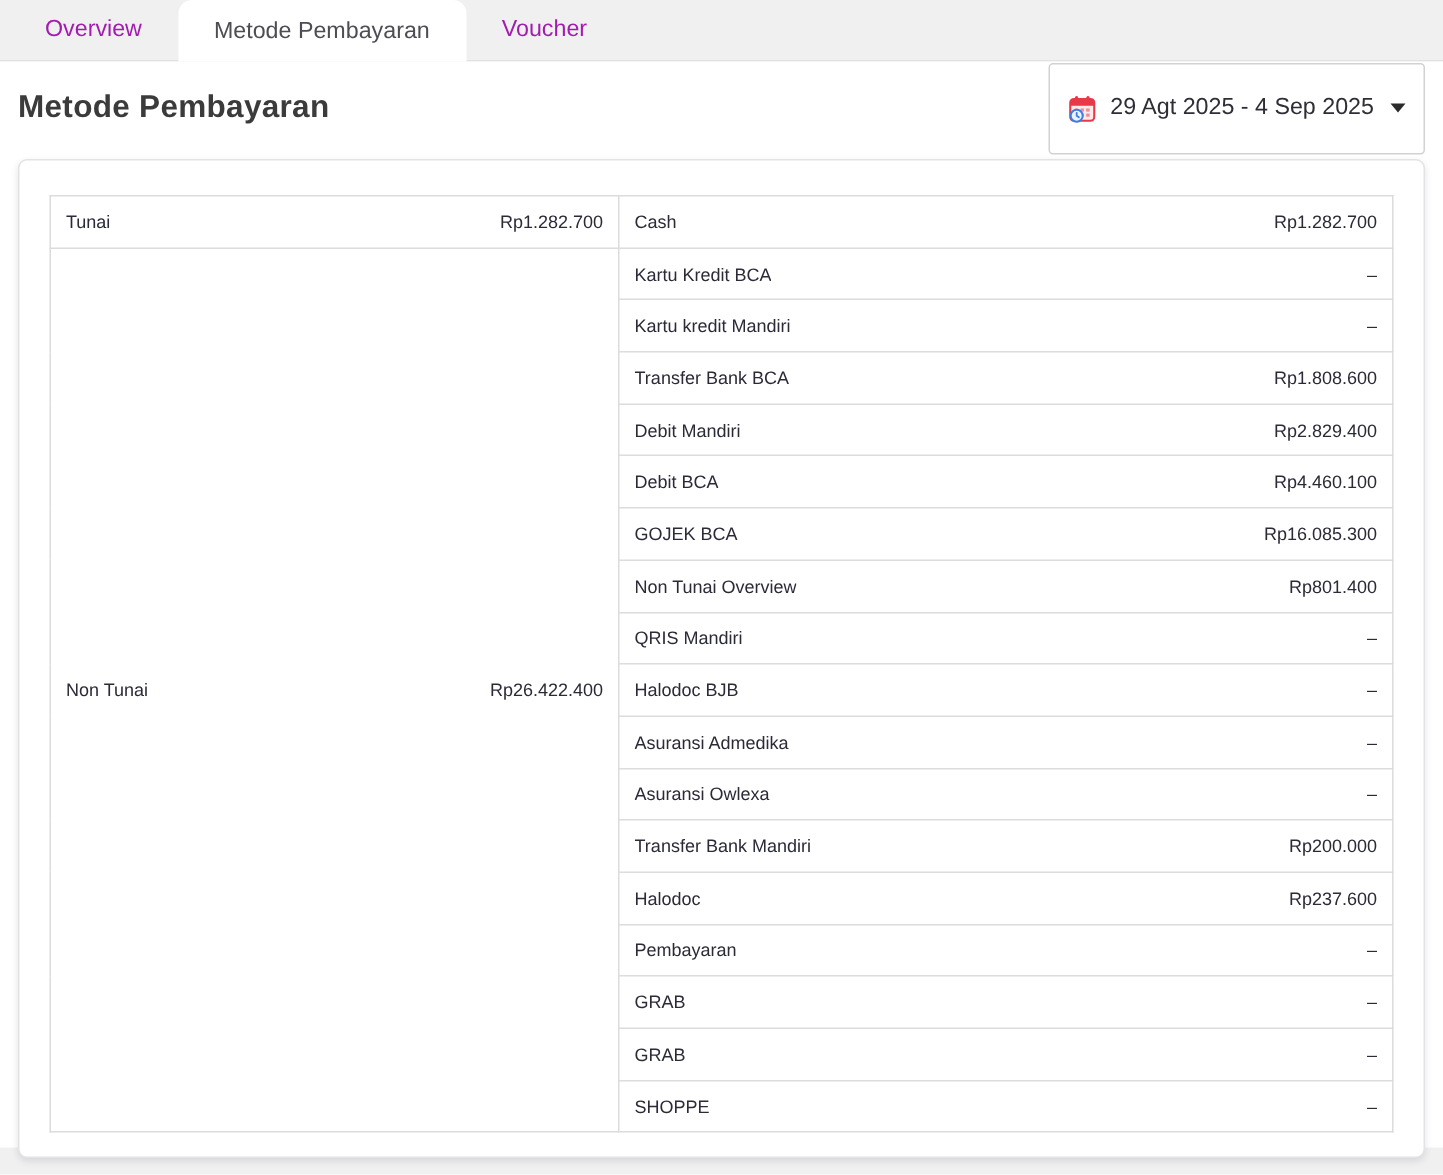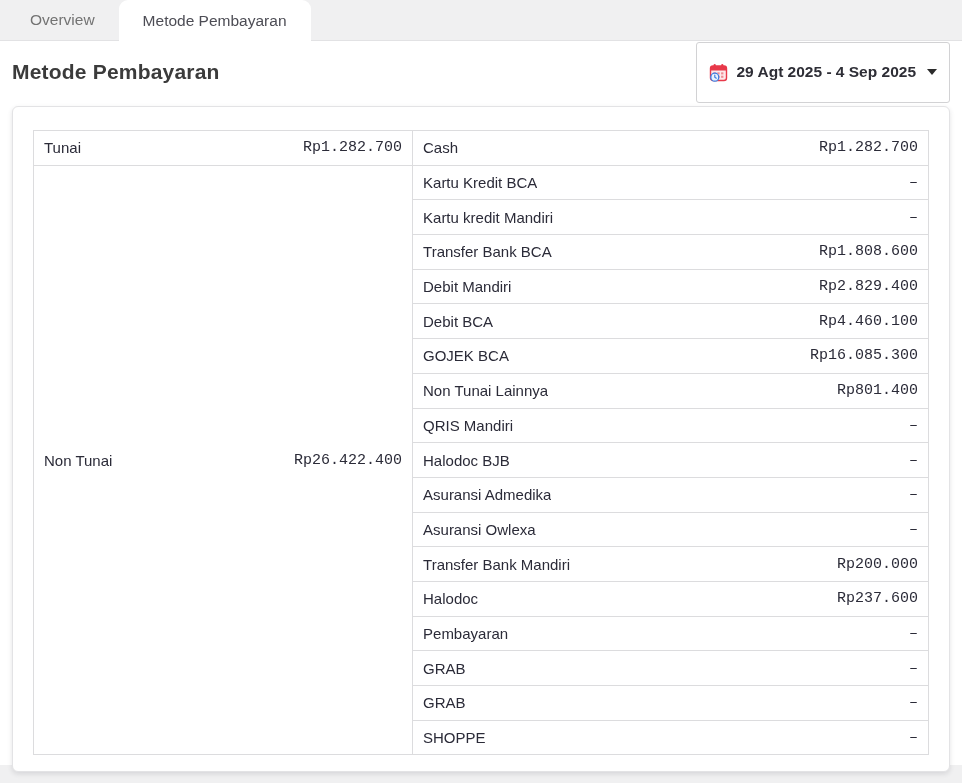--- a/index.html
+++ b/index.html
@@ -23,21 +23,21 @@
     display: flex;
     align-items: stretch;
     padding-left: 6px;
     box-sizing: border-box;
   }
   .tab {
     display: flex;
     align-items: center;
     padding: 0 24px;
     font-size: 15.5px;
-    color: #737373;
+    color: #a21caf;
     cursor: pointer;
     white-space: nowrap;
   }
   .tab.active {
     background: #ffffff;
     color: #4d4d55;
     border-radius: 9px 9px 0 0;
     margin-bottom: -1px;
   }
 
@@ -67,21 +67,20 @@
     display: flex;
     align-items: center;
     gap: 9px;
     background: #ffffff;
     border: 1px solid #d2d2d4;
     border-radius: 3px;
     padding: 20px 12px;
     font-size: 15.5px;
     color: #2e2e36;
     cursor: pointer;
-    font-weight: bold;
   }
   .cal-icon { display: inline-block; width: 19px; height: 19px; position: relative; }
   .caret {
     width: 0; height: 0;
     border-left: 5px solid transparent;
     border-right: 5px solid transparent;
     border-top: 6px solid #2b2b2b;
     display: inline-block;
     margin-left: 2px;
   }
@@ -99,42 +98,43 @@
   }
   table.pay-table {
     width: 100%;
     border-collapse: collapse;
     table-layout: fixed;
   }
   .pay-table td {
     border: 1px solid #dcdcde;
     height: 34.7px;
     padding: 0 10px;
-    font-size: 15px;
+    font-size: 12px;
     color: #2b2b38;
     box-sizing: border-box;
     vertical-align: middle;
   }
   .col-group { width: 42.35%; }
   .col-detail { width: 57.65%; }
   .cell-flex {
     display: flex;
     justify-content: space-between;
     align-items: center;
     gap: 8px;
   }
   .cell-label { white-space: nowrap; overflow: hidden; }
-  .cell-value { white-space: nowrap; text-align: right; font-family: Liberation Mono, monospace; }
+  .cell-value { white-space: nowrap; text-align: right; }
 </style>
 </head>
 <body>
 
 <div class="tabbar">
   <div class="tab">Overview</div>
   <div class="tab active">Metode Pembayaran</div>
+  <div class="tab">Voucher</div>
 </div>
 
 <div class="panel">
 
   <div class="page-header">
     <div class="page-title">Metode Pembayaran</div>
 
     <button class="date-btn">
       <span class="cal-icon">
         <svg width="19" height="19" viewBox="0 0 19 19">
@@ -227,21 +227,21 @@
             <td>
               <div class="cell-flex">
                 <span class="cell-label">GOJEK BCA</span>
                 <span class="cell-value">Rp16.085.300</span>
               </div>
             </td>
           </tr>
           <tr>
             <td>
               <div class="cell-flex">
-                <span class="cell-label">Non Tunai Lainnya</span>
+                <span class="cell-label">Non Tunai Overview</span>
                 <span class="cell-value">Rp801.400</span>
               </div>
             </td>
           </tr>
           <tr>
             <td>
               <div class="cell-flex">
                 <span class="cell-label">QRIS Mandiri</span>
                 <span class="cell-value">–</span>
               </div>

